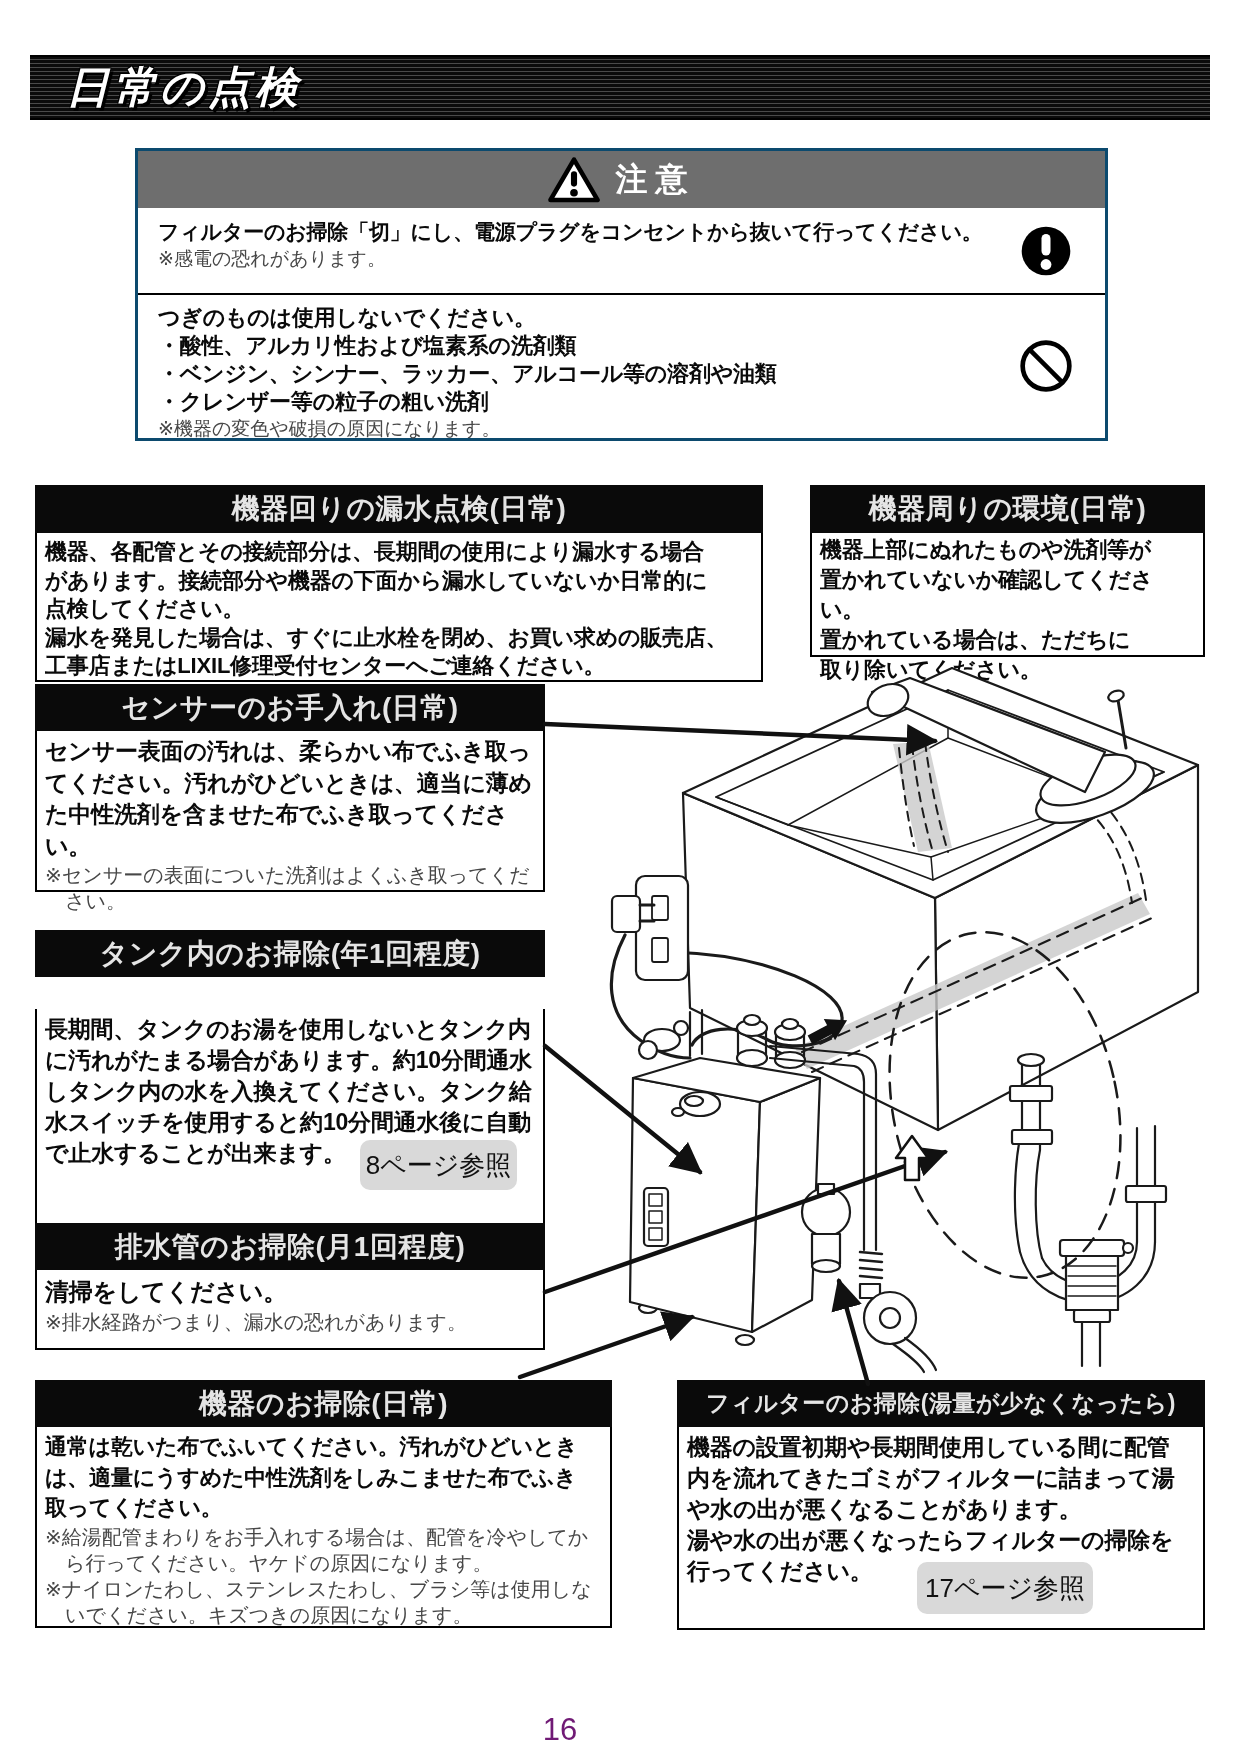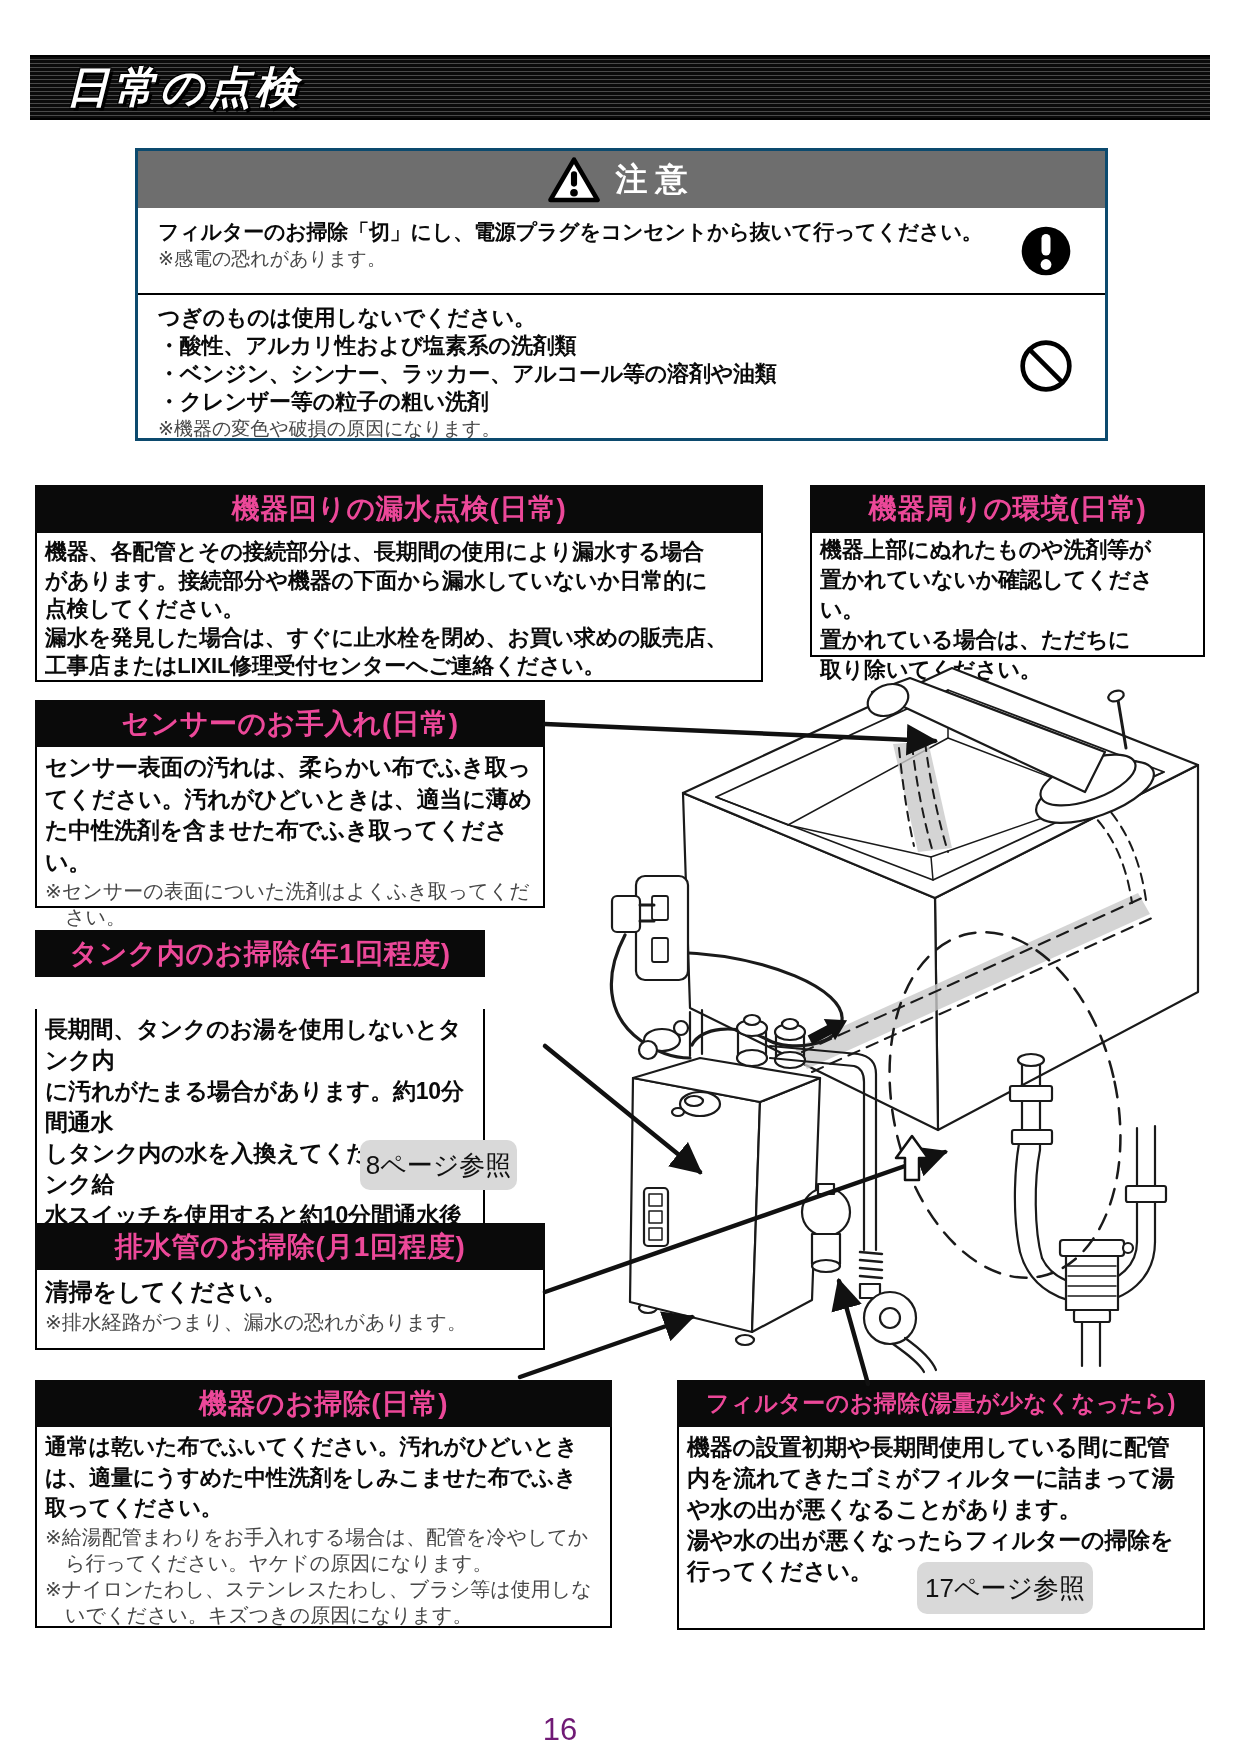--- a/index.html
+++ b/index.html
@@ -22,43 +22,43 @@
   .caution-row{display:flex;box-sizing:border-box;}
   .caution-row.second{border-top:2px solid #000;}
   .caution-text{flex:1;padding:9px 0 0 20px;}
   .c-main{font-size:21px;font-weight:bold;line-height:29px;white-space:pre-line;letter-spacing:-0.2px;}
   .c-main.list{font-size:22px;line-height:28px;}
   .c-note{font-size:19px;color:#474747;line-height:26px;white-space:pre-line;}
   .caution-icon-cell{width:118px;display:flex;align-items:center;justify-content:center;}
 
   
   .section{position:absolute;box-sizing:border-box;}
-  .sec-header{background:#0a0a0a;color:#ec4899;font-weight:bold;display:flex;
+  .sec-header{background:#0a0a0a;color:#e5e5e5;font-weight:bold;display:flex;
     align-items:center;justify-content:center;letter-spacing:0.5px;}
   .sec-body{border:2.5px solid #000;border-top:none;background:#fff;box-sizing:border-box;
     padding:5px 8px 0 8px;position:relative;}
   .body-main{font-size:22px;font-weight:bold;white-space:pre-line;letter-spacing:-0.2px;}
   .body-note{font-size:20px;font-weight:normal;color:#474747;white-space:pre-line;line-height:26px;}
 
   #sec-leak{left:35px;top:485px;width:728px;}
   #sec-leak .sec-header{height:48px;font-size:28px;}
   #sec-leak .sec-body{height:149px;}
   #sec-leak .body-main{line-height:28.5px;}
 
   #sec-env{left:810px;top:485px;width:395px;}
   #sec-env .sec-header{height:48px;font-size:28px;}
   #sec-env .sec-body{height:124px;padding-top:2px;}
   #sec-env .body-main{line-height:30px;}
 
-  #sec-sensor{left:35px;top:700px;width:510px;}
+  #sec-sensor{left:35px;top:684px;width:510px;}
   #sec-sensor .sec-header{height:47px;font-size:28px;}
   #sec-sensor .sec-body{height:161px;}
   #sec-sensor .body-main{font-size:23px;line-height:31.5px;}
 
-  #sec-tank{left:35px;top:930px;width:450px;border-radius:7px;}
+  #sec-tank{left:35px;top:930px;width:510px;border-radius:7px;}
   #sec-tank .sec-header{height:47px;font-size:28px;}
   #sec-tank .sec-body{height:223px;margin-top:32px;}
   #sec-tank .body-main{font-size:23px;line-height:31px;}
 
   #sec-drain{left:35px;top:1223px;width:510px;}
   #sec-drain .sec-header{height:47px;font-size:28px;}
   #sec-drain .sec-body{height:80px;}
   #sec-drain .body-main{font-size:24px;line-height:34px;}
 
   #sec-device{left:35px;top:1380px;width:577px;}

